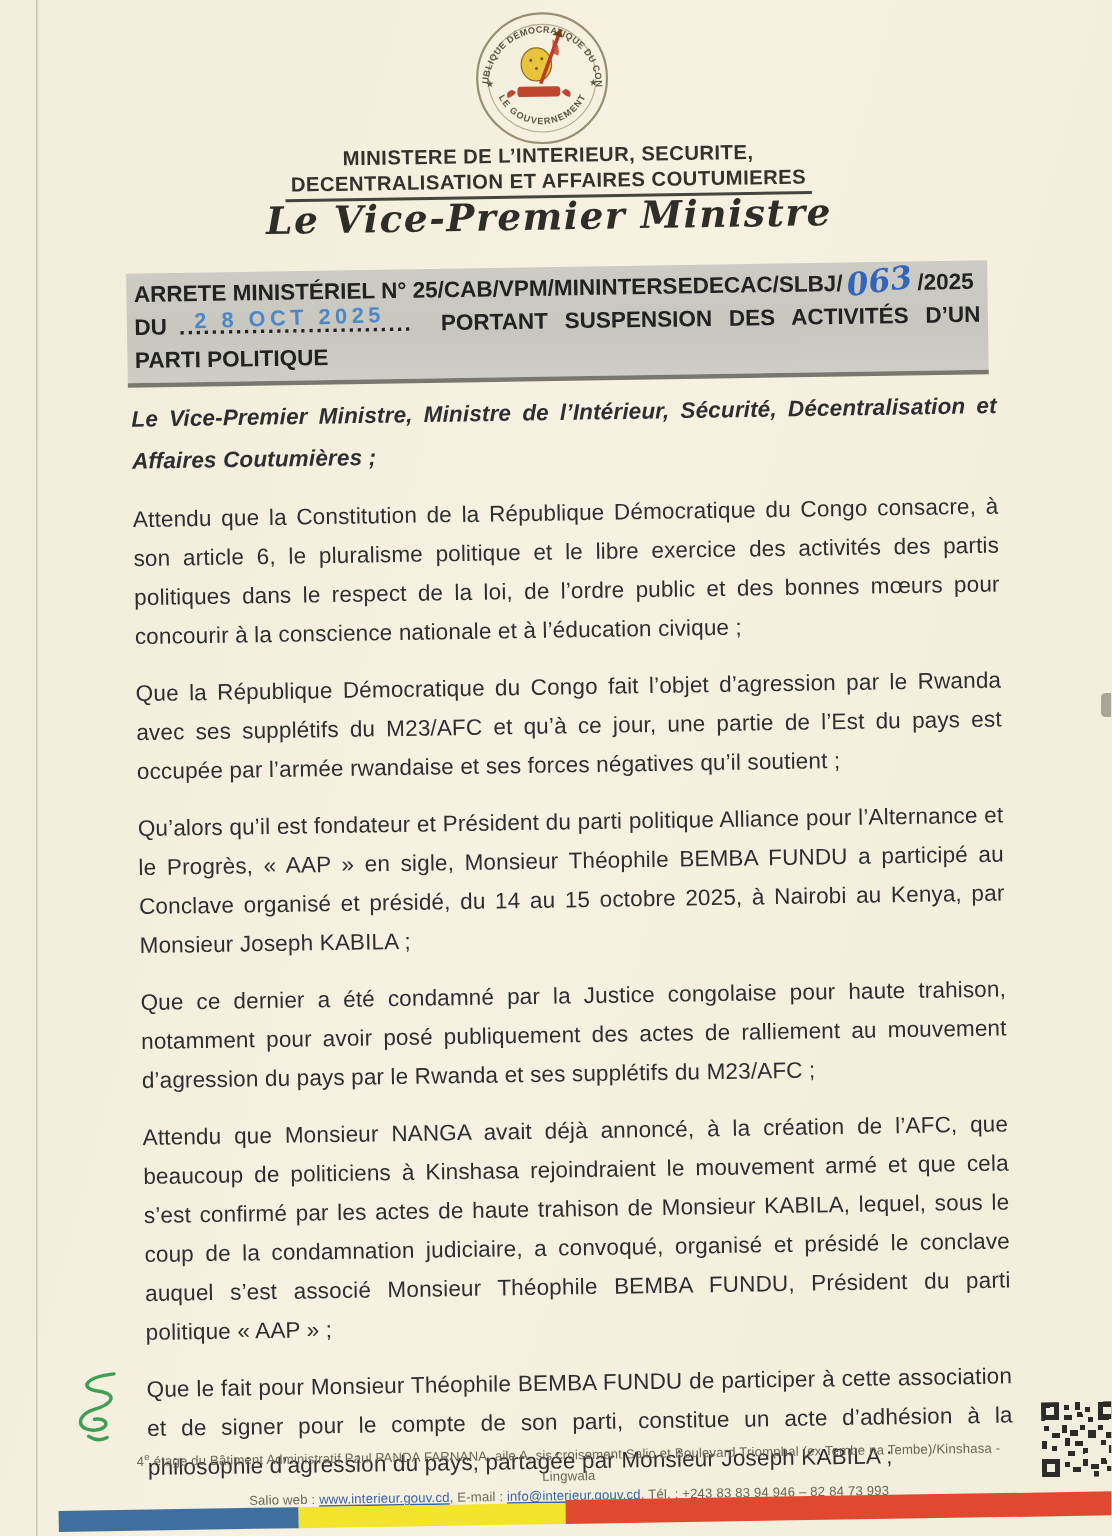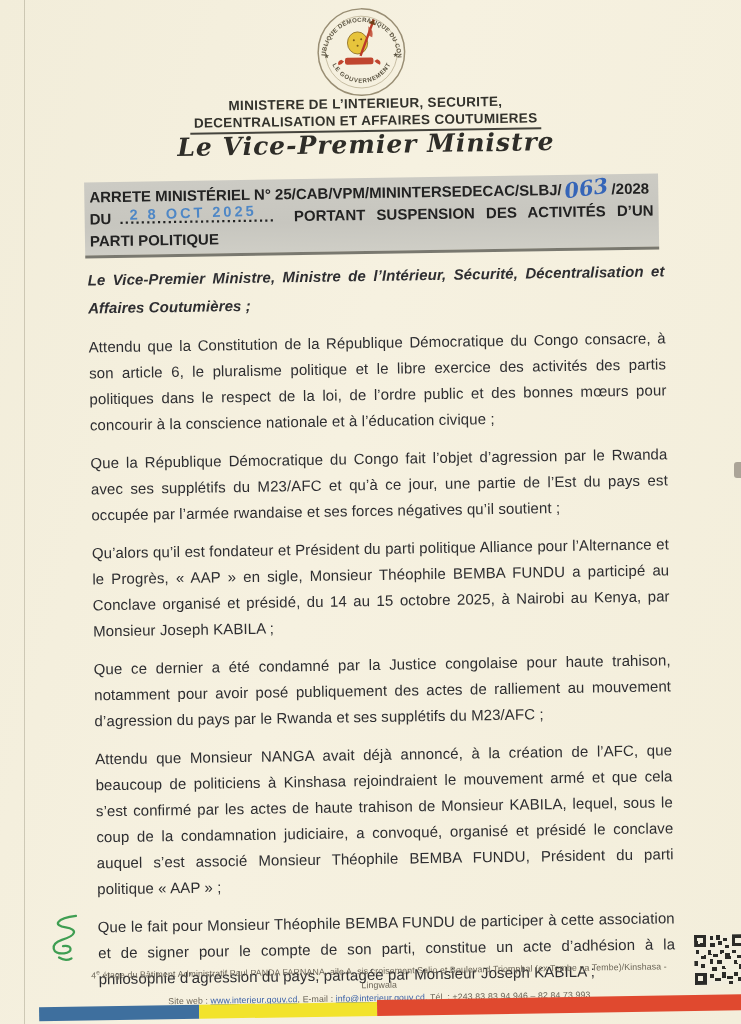--- a/index.html
+++ b/index.html
@@ -129,21 +129,21 @@
       </svg>
     </div>
 
     <div class="ministry">
       <div class="l1">MINISTERE DE L’INTERIEUR, SECURITE,</div>
       <div><span class="l2">DECENTRALISATION ET AFFAIRES COUTUMIERES</span></div>
     </div>
     <div class="office-script">Le Vice-Premier Ministre</div>
 
     <div class="title-block">
-      <div class="title-line"><span>ARRETE MINISTÉRIEL N° 25/CAB/VPM/MININTERSEDECAC/SLBJ/</span><span class="hand-number" style="color: rgb(53, 101, 184);">063</span><span>/2028</span></div>
+      <div class="title-line"><span>ARRETE MINISTÉRIEL N° 25/CAB/VPM/MININTERSEDECAC/SLBJ/</span><span class="hand-number" style="color: rgb(53, 101, 184);">063</span><span>/2025</span></div>
       <div class="du-row">
         <span>DU</span>
         <span class="dots"><span>.............................</span><span class="date-stamp" style="color: rgb(78, 135, 198);">2 8 OCT 2025</span></span>
         <span class="du-suffix">PORTANT SUSPENSION DES ACTIVITÉS D’UN</span>
       </div>
       <div class="title-line">PARTI POLITIQUE</div>
     </div>
 
     <div class="body-text">
       <p class="salutation">Le Vice-Premier Ministre, Ministre de l’Intérieur, Sécurité, Décentralisation et Affaires Coutumières ;</p>
@@ -156,21 +156,21 @@
     </div>
 
     <div class="paraph">
       <svg viewBox="0 0 40 60" width="42" height="62">
         <path d="M 31 8 C 12 10, 8 17, 21 19 C 33 21, 31 27, 17 31 C 5 35, 7 45, 19 44 C 28 43, 27 36, 18 37 M 14 48 q 6 4 12 1" fill="none" stroke="#3f9e52" stroke-width="2.2" stroke-linecap="round"></path>
       </svg>
     </div>
 
     <div class="footer">
       <div><span>4</span><sup>e</sup><span> étage du Bâtiment Administratif Paul PANDA FARNANA, aile A, sis croisement Salio et Boulevard Triomphal (ex Tembe na Tembe)/Kinshasa - Lingwala</span></div>
-      <div><span>Site web : </span><a href="#">www.interieur.gouv.cd</a><span>, E-mail : </span><a href="#">info@interieur.gouv.cd</a><span>, Tél. : +243 83 83 94 946 – 82 84 73 993</span></div>
+      <div><span>Salio web : </span><a href="#">www.interieur.gouv.cd</a><span>, E-mail : </span><a href="#">info@interieur.gouv.cd</a><span>, Tél. : +243 83 83 94 946 – 82 84 73 993</span></div>
     </div>
 
     <div class="qr">
       <svg viewBox="0 0 29 29" width="50" height="50" shape-rendering="crispEdges">
         <rect width="29" height="29" fill="#f2eede"></rect>
         <g fill="#2b2b28">
           <rect x="0" y="0" width="7" height="7"></rect>
             <rect x="22" y="0" width="7" height="7"></rect>
             <rect x="0" y="22" width="7" height="7"></rect>
           <rect x="2" y="2" width="3" height="3" fill="#f2eede"></rect>

